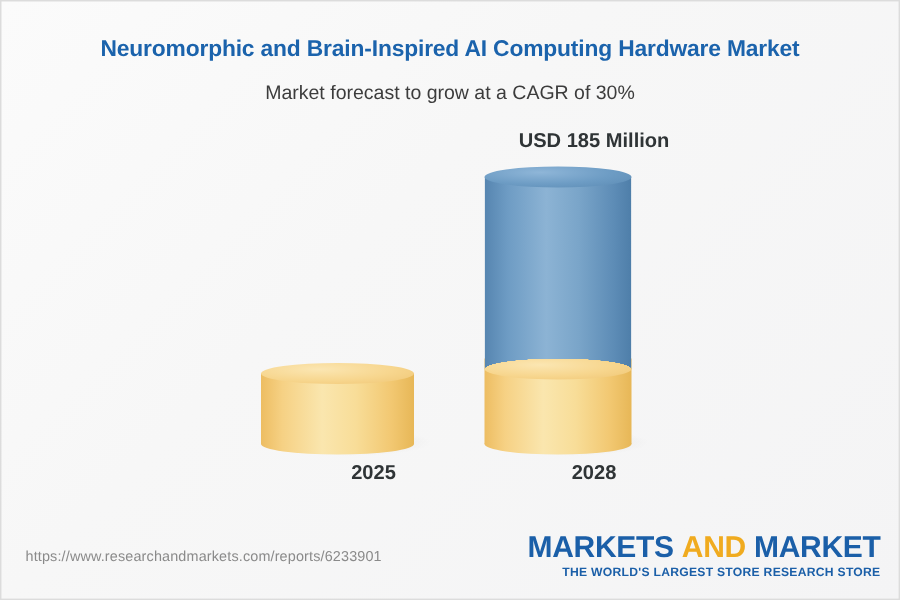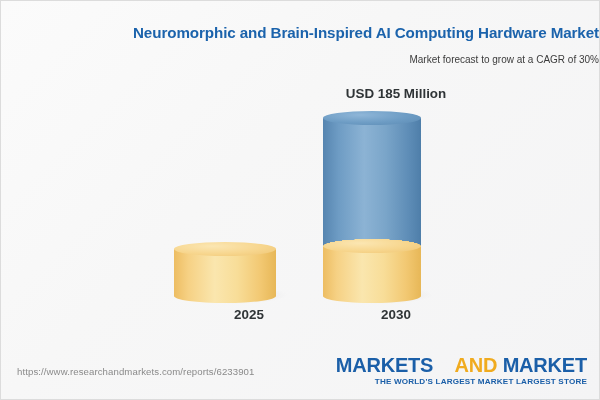--- a/index.html
+++ b/index.html
@@ -20,34 +20,34 @@
     background: linear-gradient(135deg, #fbfbfb 0%, #f7f7f7 40%, #f4f4f5 100%);
     overflow: hidden;
   }
 
   
   .chart-title {
     position: absolute;
     top: 23px;
     left: 0;
     width: 100%;
-    text-align: right;
+    text-align: center;
     font-size: 15.2px;
     font-weight: bold;
     letter-spacing: -0.1px;
     color: #1b63ac;
     line-height: 1.2;
   }
   .chart-subtitle {
     position: absolute;
     top: 53px;
     left: 0;
     width: 100%;
-    text-align: right;
-    font-size: 10px;
+    text-align: center;
+    font-size: 13px;
     font-weight: normal;
     color: #3c3c3c;
     line-height: 1.2;
   }
 
   
   .plot {
     position: absolute;
     left: 0;
     top: 0;
@@ -164,21 +164,20 @@
   }
   .logo-main {
     font-size: 20px;
     font-weight: bold;
     letter-spacing: -0.2px;
     color: #1b5fa8;
     white-space: nowrap;
   }
   .logo-and {
     color: #f0ab1f;
-    margin-left: 16px;
   }
   .logo-tag {
     margin-top: 3px;
     font-size: 8.1px;
     font-weight: bold;
     letter-spacing: 0.18px;
     color: #1b5fa8;
     white-space: nowrap;
   }
 </style>
@@ -220,27 +219,27 @@
         <div class="cyl-bottom fill-yellow" style="top:178px; height:14px;"></div>
         <div class="cyl-body fill-yellow" style="top:128px; height:57px;"></div>
         <div class="cyl-top top-yellow" style="top:128px; height:14px;"></div>
 
         <div class="cyl-body fill-blue" style="top:7px; height:128px;
                     -webkit-mask-image: radial-gradient(ellipse 49px 7px at 49px 128px, transparent 99%, #000 100%);
                     mask-image: radial-gradient(ellipse 49px 7px at 49px 128px, transparent 99%, #000 100%);"></div>
         <div class="cyl-top top-blue" style="top:0; height:14px;"></div>
       </div>
 
-      <div class="cat-label" style="top:318px;">2030</div>
+      <div class="cat-label" style="top:318px;">2028</div>
     </div>
 
   </div>
 
   <div class="footer">
     <div class="footer-url">https://www.researchandmarkets.com/reports/6233901</div>
 
     <div class="logo">
       <div class="logo-main"><span>MARKETS</span><span>&nbsp;</span><span class="logo-and">AND</span><span>&nbsp;</span><span>MARKET</span></div>
-      <div class="logo-tag">THE WORLD'S LARGEST MARKET LARGEST STORE</div>
+      <div class="logo-tag">THE WORLD'S LARGEST STORE RESEARCH STORE</div>
     </div>
   </div>
 
 </div>
 
 </body></html>

